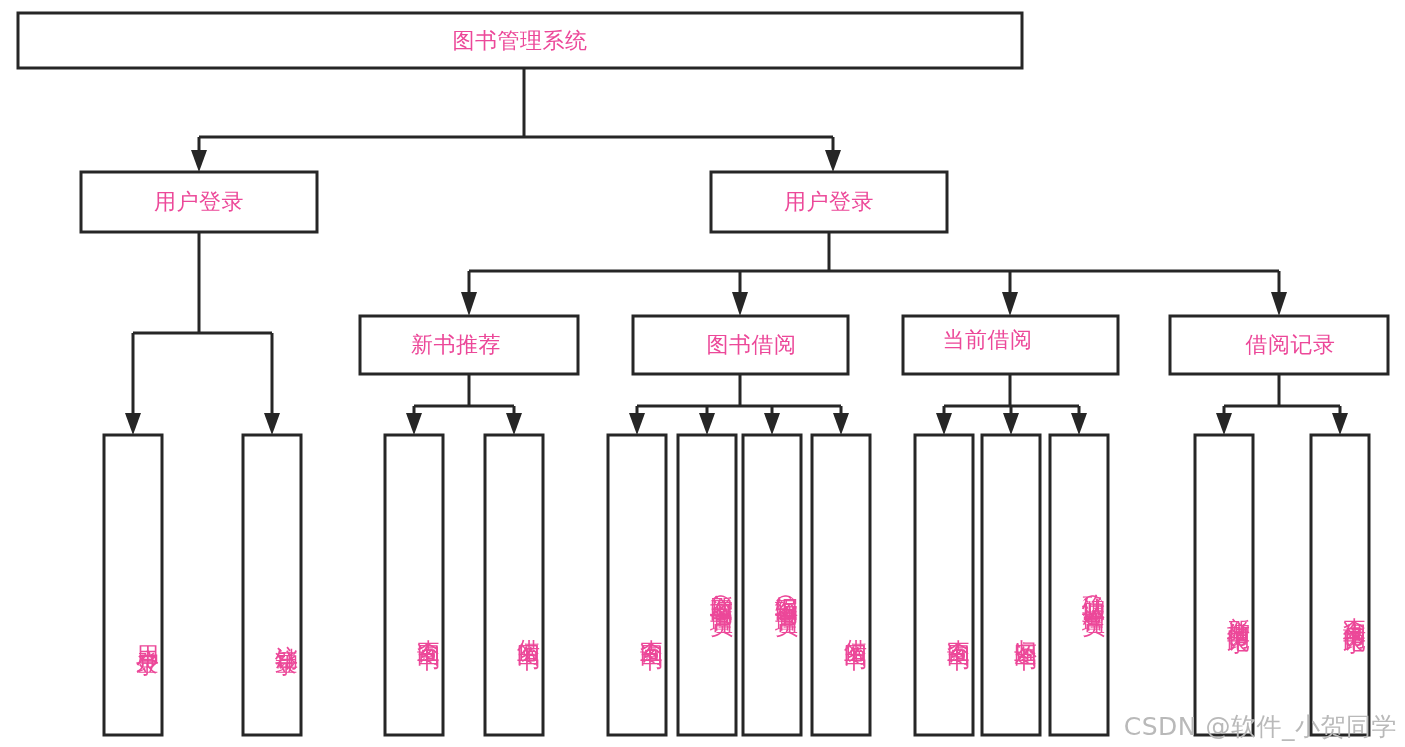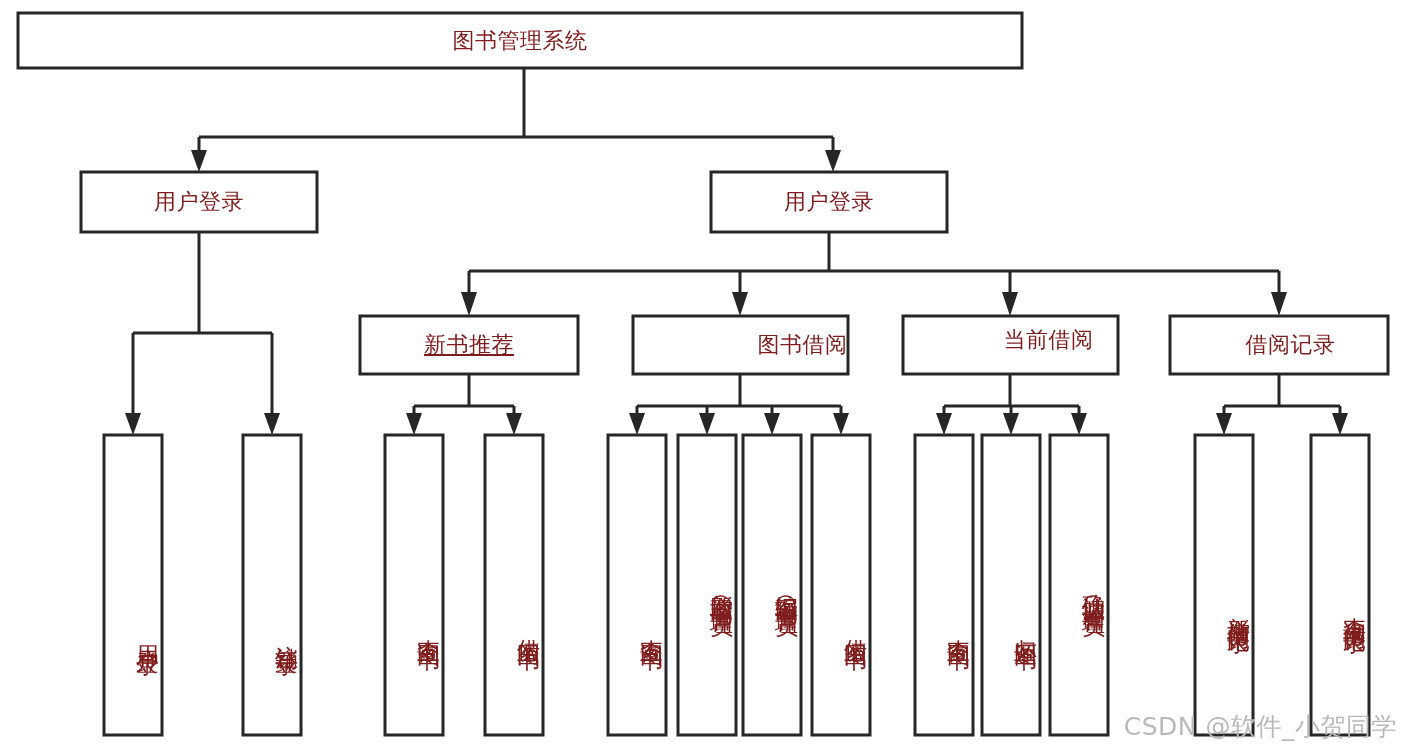--- a/index.html
+++ b/index.html
@@ -38,21 +38,21 @@
   }
   .arrow-head {
     fill: #262626;
     stroke: none;
   }
   .node-label {
     position: absolute;
     display: flex;
     align-items: center;
     justify-content: center;
-    color: #7f1d1d;
+    color: #ec4899;
     font-family: "DejaVu Sans", "Liberation Sans", sans-serif;
     font-size: 22px;
     letter-spacing: 0.5px;
     line-height: 1.25;
     white-space: nowrap;
     pointer-events: none;
   }
   .node-label.vertical {
     writing-mode: vertical-rl;
     text-orientation: upright;
@@ -145,23 +145,23 @@
 
     <rect class="node-rect" x="1195" y="435" width="58" height="300"></rect>
     <rect class="node-rect" x="1311" y="435" width="58" height="300"></rect>
   </svg>
 
   <div class="node-label" style="left:18px; top:13px; width:1004px; height:55px;">图书管理系统</div>
 
   <div class="node-label" style="left:81px; top:172px; width:236px; height:60px;">用户登录</div>
   <div class="node-label" style="left:711px; top:172px; width:236px; height:60px;">用户登录</div>
 
-  <div class="node-label" style="left:360px; top:316px; width:218px; height:58px;text-decoration:underline;">新书推荐</div>
-  <div class="node-label" style="left:661px; top:316px; width:215px; height:58px;padding-left:34px;">图书借阅</div>
-  <div class="node-label" style="left:941px; top:316px; width:215px; height:48px;">当前借阅</div>
+  <div class="node-label" style="left:347px; top:316px; width:218px; height:58px;">新书推荐</div>
+  <div class="node-label" style="left:610px; top:316px; width:215px; height:58px;padding-left:34px;">图书借阅</div>
+  <div class="node-label" style="left:880px; top:316px; width:215px; height:48px;">当前借阅</div>
   <div class="node-label" style="left:1170px; top:316px; width:241px; height:58px;">借阅记录</div>
 
   <div class="node-label vertical" style="left:104px; top:525px; width:58px; height:210px;">用户登录</div>
   <div class="node-label vertical" style="left:243px; top:525px; width:58px; height:210px;">注销登录</div>
 
   <div class="node-label vertical" style="left:385px; top:512px; width:58px; height:223px;">查询图书</div>
   <div class="node-label vertical" style="left:485px; top:512px; width:58px; height:223px;">借阅图书</div>
 
   <div class="node-label vertical" style="left:608px; top:512px; width:58px; height:223px;">查询图书</div>
   <div class="node-label vertical tall" style="left:678px; top:439px; width:58px; height:296px;">新增图书（管理员）</div>

